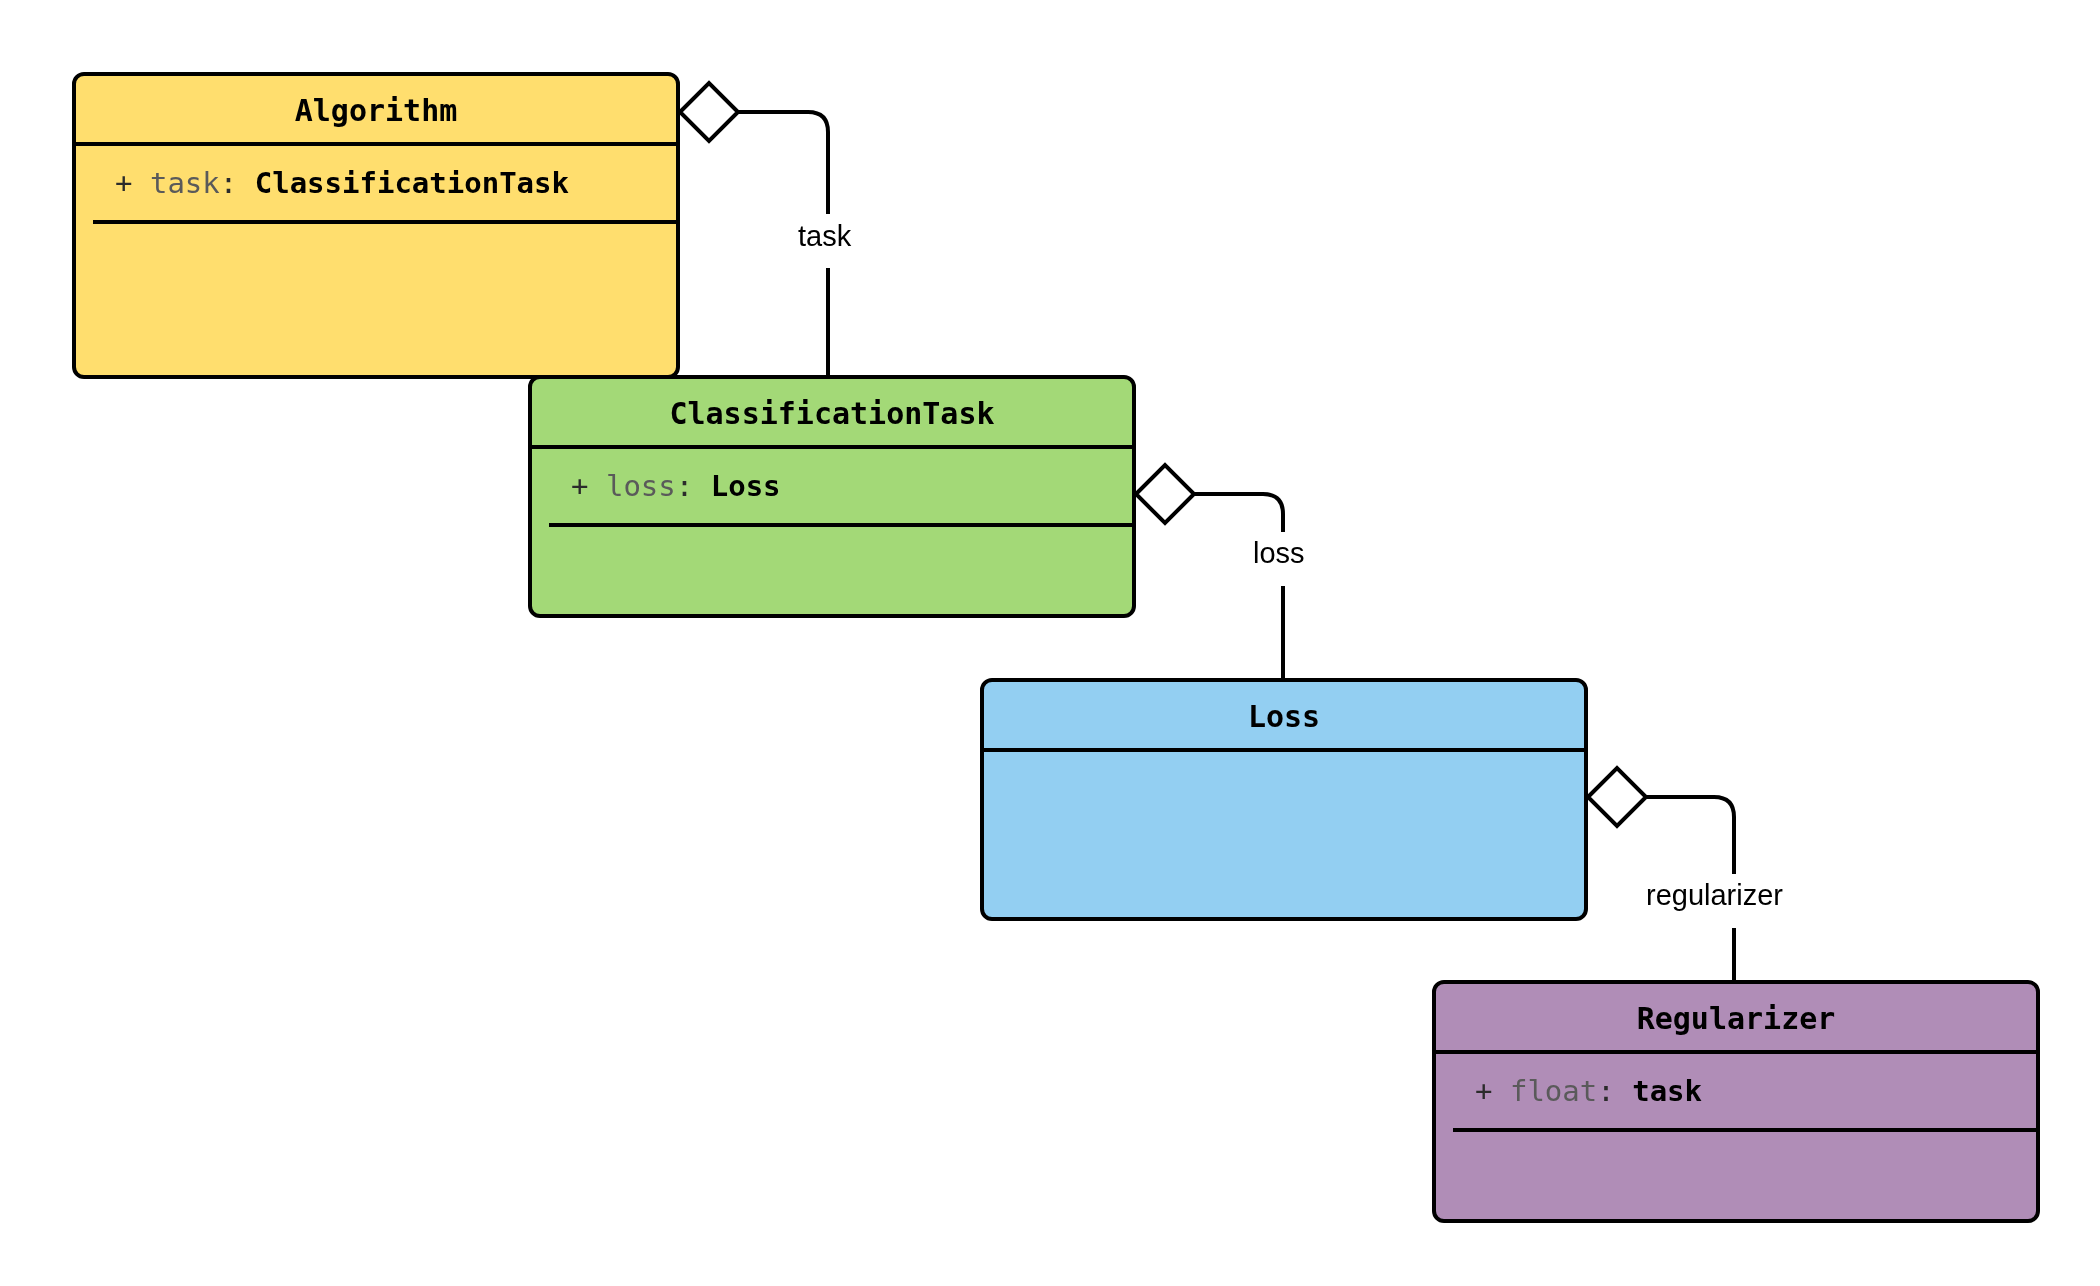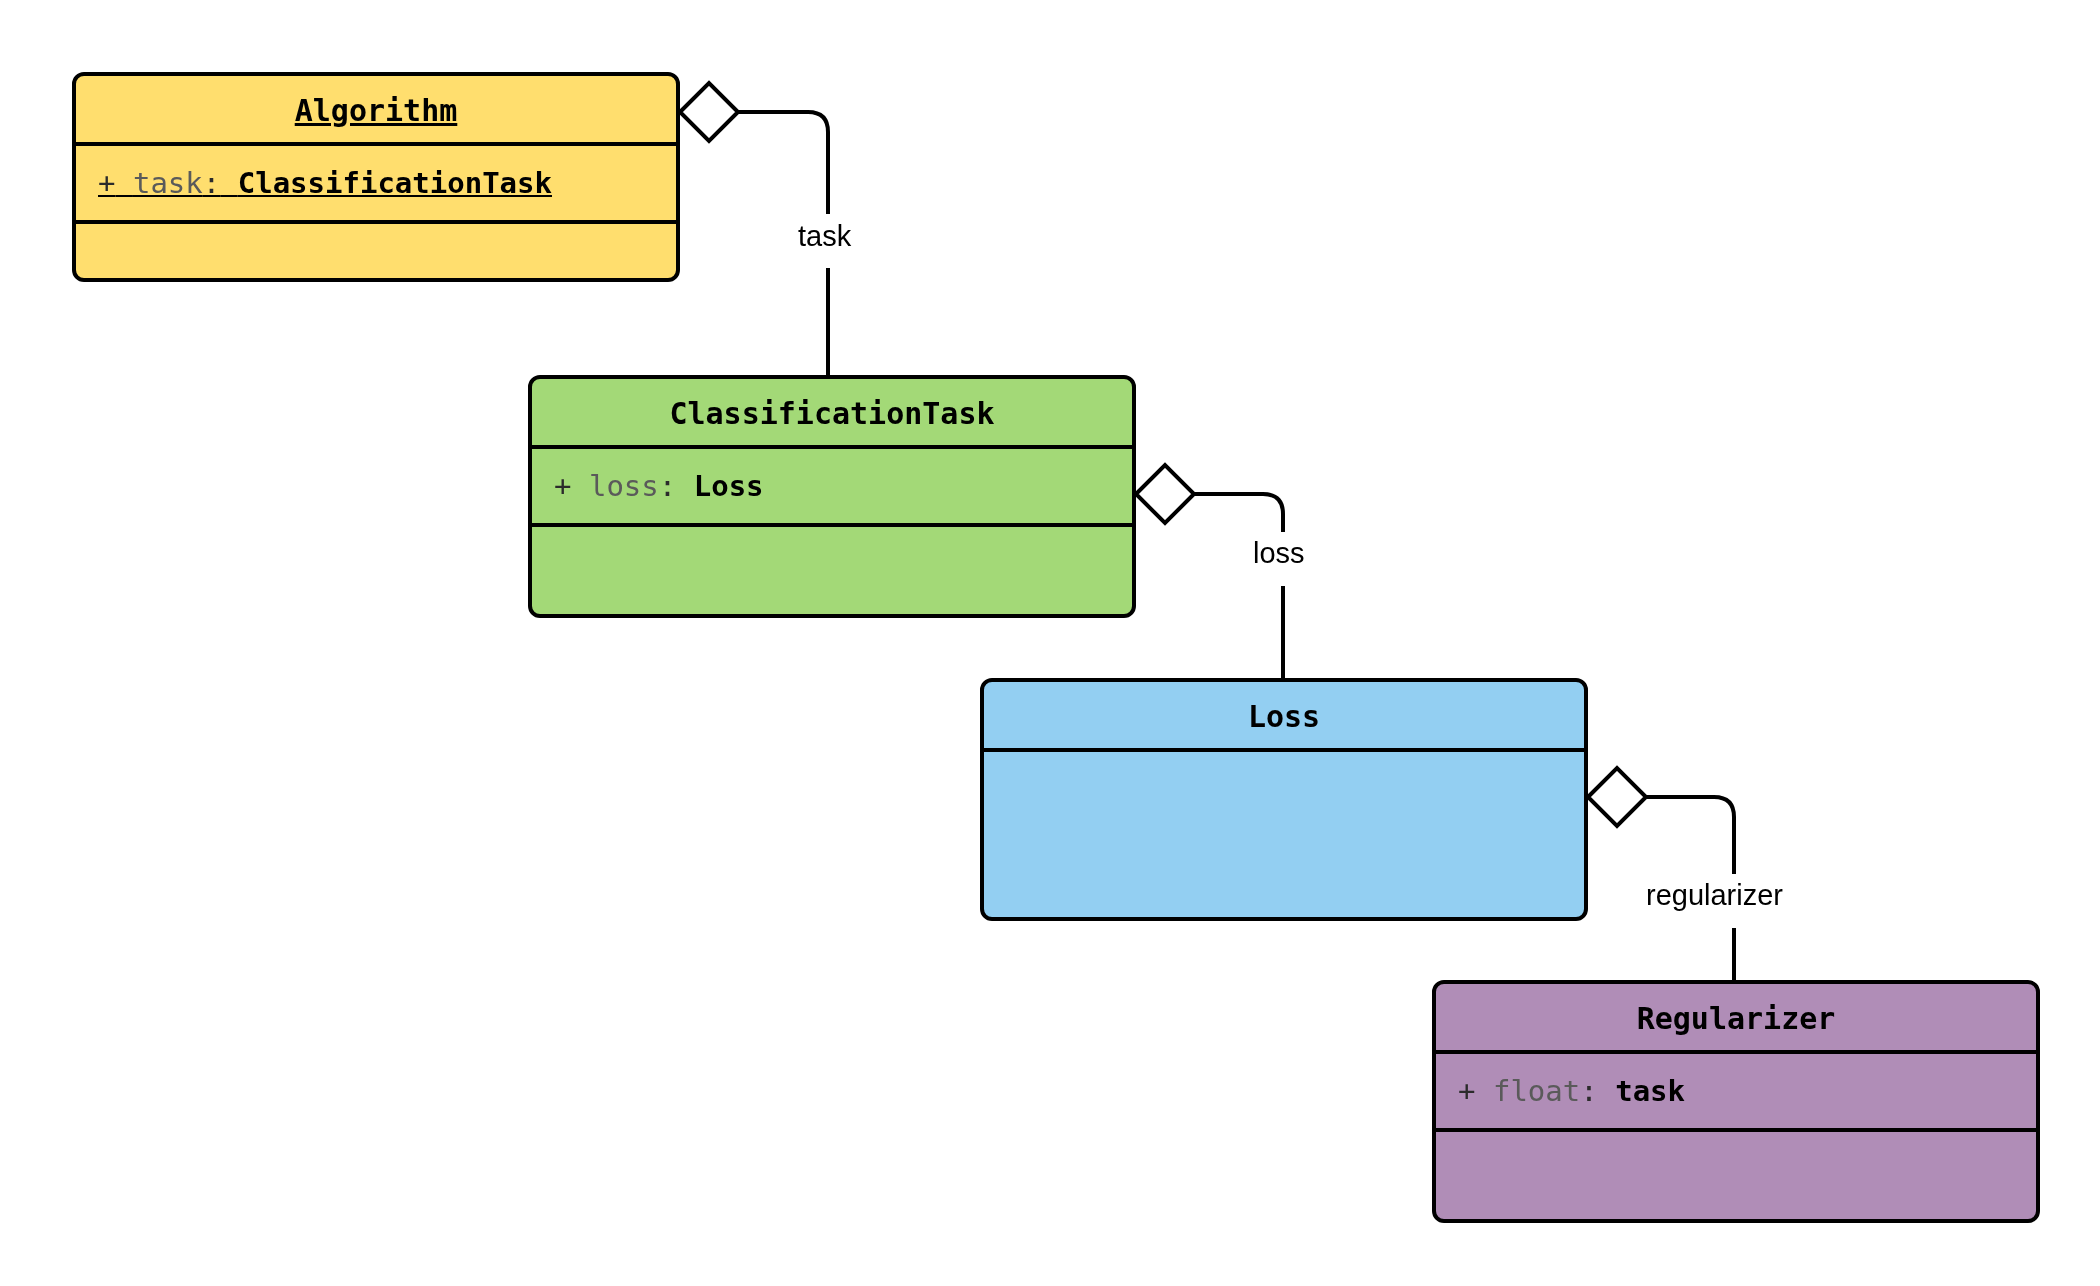--- a/index.html
+++ b/index.html
@@ -49,20 +49,21 @@
     color: #000000;
     border-bottom: 4px solid #000000;
     white-space: nowrap;
   }
   .uml-class .class-attributes {
     box-sizing: border-box;
     height: 78px;
     border-bottom: 4px solid #000000;
     display: flex;
     align-items: center;
+    margin-left: 17px;
   }
   .uml-class .attr-row {
     box-sizing: border-box;
     padding-left: 22px;
     font-family: "DejaVu Sans Mono", "Liberation Mono", monospace;
     font-size: 29px;
     white-space: nowrap;
     letter-spacing: 0px;
   }
   .uml-class .attr-vis {
@@ -121,21 +122,21 @@
       <polygon points="1588,797 1617,768 1646,797 1617,826" fill="#ffffff" stroke="#000000" stroke-width="4" stroke-linejoin="miter"></polygon>
     </g>
   </svg>
 
   <div class="edge-label" style="left:792px; top:219px;">task</div>
 
   <div class="edge-label" style="left:1247px; top:536px;">loss</div>
 
   <div class="edge-label" style="left:1640px; top:878px;">regularizer</div>
 
-  <div class="uml-class" style="left:72px; top:72px; width:608px; height:210px; background:#ffde6e;text-decoration:underline;">
+  <div class="uml-class" style="left:72px; top:72px; width:608px; height:307px; background:#ffde6e;">
     <div class="class-header">Algorithm</div>
     <div class="class-attributes">
       <div class="attr-row">
         <span class="attr-vis">+</span><span>&nbsp;</span><span class="attr-name">task</span><span class="attr-colon">:</span><span>&nbsp;</span><span class="attr-type">ClassificationTask</span>
       </div>
     </div>
     <div class="class-methods"></div>
   </div>
 
   <div class="uml-class" style="left:528px; top:375px; width:608px; height:243px; background:#a3d977;">

